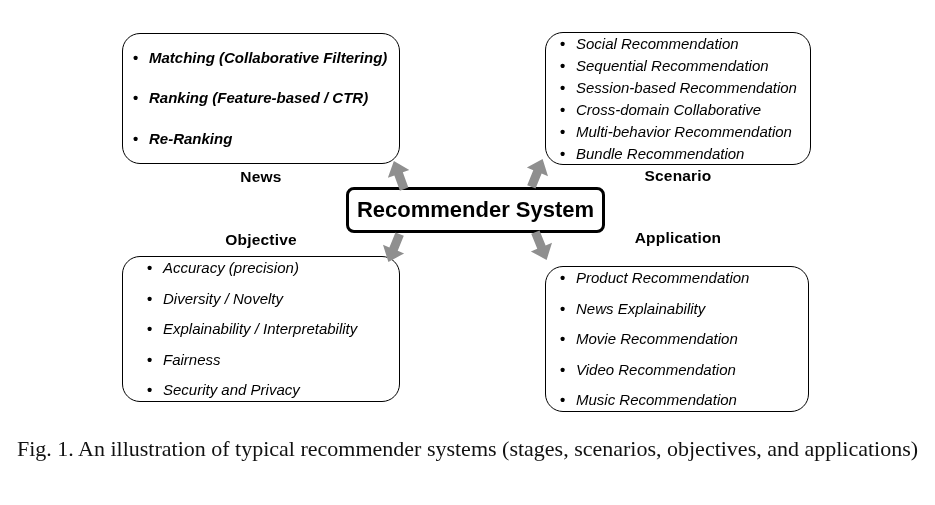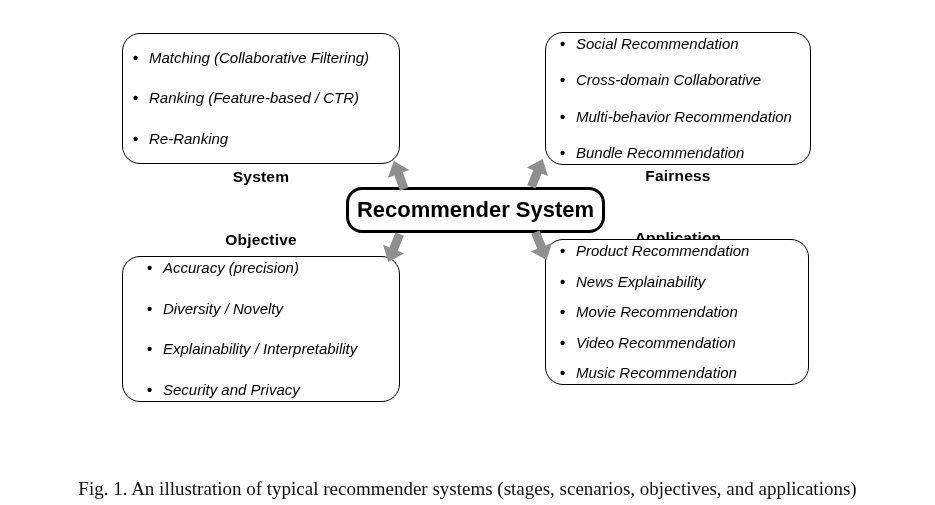--- a/index.html
+++ b/index.html
@@ -46,49 +46,49 @@
   }
   .group-box li::before {
     content: "\2022";
     position: absolute;
     left: 6px;
     font-style: normal;
     font-weight: bold;
   }
 
   #stage-box   { left: 122px; top: 33px;  width: 278px; height: 131px; }
-  #stage-box ul { justify-content: space-around; padding: 4px 0 4px 4px; }
+  #stage-box ul { justify-content: space-around; padding: 4px 0 4px 4px; font-weight: bold; }
   #stage-box li { line-height: 20px; }
 
   #scenario-box { left: 545px; top: 32px; width: 266px; height: 133px; }
 
   #objective-box { left: 122px; top: 256px; width: 278px; height: 146px; }
   #objective-box ul { padding-left: 18px; }
 
-  #application-box { left: 545px; top: 239px; width: 264px; height: 146px; }
+  #application-box { left: 545px; top: 266px; width: 264px; height: 146px; }
 
   
   .group-label {
     position: absolute;
     font-weight: bold;
     font-size: 15.5px;
     text-align: center;
     letter-spacing: 0.2px;
   }
   #stage-label       { left: 122px; top: 168px; width: 278px; }
   #scenario-label    { left: 545px; top: 167px; width: 266px; }
   #objective-label   { left: 122px; top: 231px; width: 278px; }
   #application-label { left: 545px; top: 229px; width: 266px; }
 
   
   .center-box {
     position: absolute;
     left: 346px; top: 187px; width: 259px; height: 46px;
     border: 3px solid #000000;
-    border-radius: 16px;
+    border-radius: 8px;
     background: #ffffff;
     box-sizing: border-box;
     display: flex;
     align-items: center;
     justify-content: center;
     font-weight: bold;
     font-size: 22px;
     white-space: nowrap;
   }
 
@@ -100,59 +100,62 @@
   }
   .arrow svg { display: block; width: 100%; height: 100%; }
   #arrow-stage       { left: 384px; top: 157px; transform: rotate(-20deg); }
   #arrow-scenario    { left: 522px; top: 155px; transform: rotate(22deg); }
   #arrow-objective   { left: 379px; top: 230px; transform: rotate(202deg); }
   #arrow-application { left: 526px; top: 228px; transform: rotate(158deg); }
 
   
   .caption {
     position: absolute;
-    left: 0; top: 478px;
+    left: 0; top: 436px;
     width: 100%;
     text-align: center;
     font-family: "Liberation Serif", serif;
-    font-size: 19px;
+    font-size: 22px;
     color: #111111;
     white-space: nowrap;
   }
 </style>
 </head>
 <body>
 
 <div class="figure">
 
   <div class="group-box" id="stage-box">
     <ul>
         <li>Matching (Collaborative Filtering)</li>
         <li>Ranking (Feature-based / CTR)</li>
         <li>Re-Ranking</li>
       </ul>
   </div>
-  <div class="group-label" id="stage-label">System</div>
+  <div class="group-label" id="stage-label">News</div>
 
   <div class="group-box" id="scenario-box">
     <ul>
         <li>Social Recommendation</li>
+        <li>Sequential Recommendation</li>
+        <li>Session-based Recommendation</li>
         <li>Cross-domain Collaborative</li>
         <li>Multi-behavior Recommendation</li>
         <li>Bundle Recommendation</li>
       </ul>
   </div>
-  <div class="group-label" id="scenario-label">Fairness</div>
+  <div class="group-label" id="scenario-label">Scenario</div>
 
   <div class="group-label" id="objective-label">Objective</div>
   <div class="group-box" id="objective-box">
     <ul>
         <li>Accuracy (precision)</li>
         <li>Diversity / Novelty</li>
         <li>Explainability / Interpretability</li>
+        <li>Fairness</li>
         <li>Security and Privacy</li>
       </ul>
   </div>
 
   <div class="group-label" id="application-label">Application</div>
   <div class="group-box" id="application-box">
     <ul>
         <li>Product Recommendation</li>
         <li>News Explainability</li>
         <li>Movie Recommendation</li>

